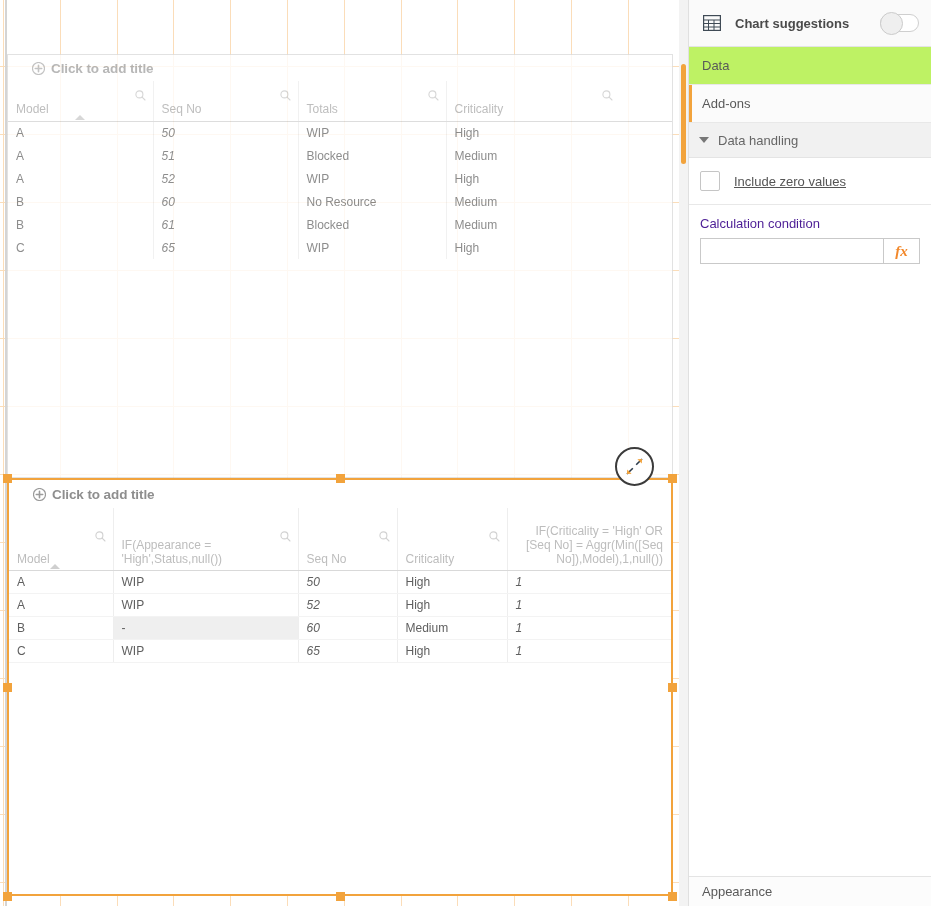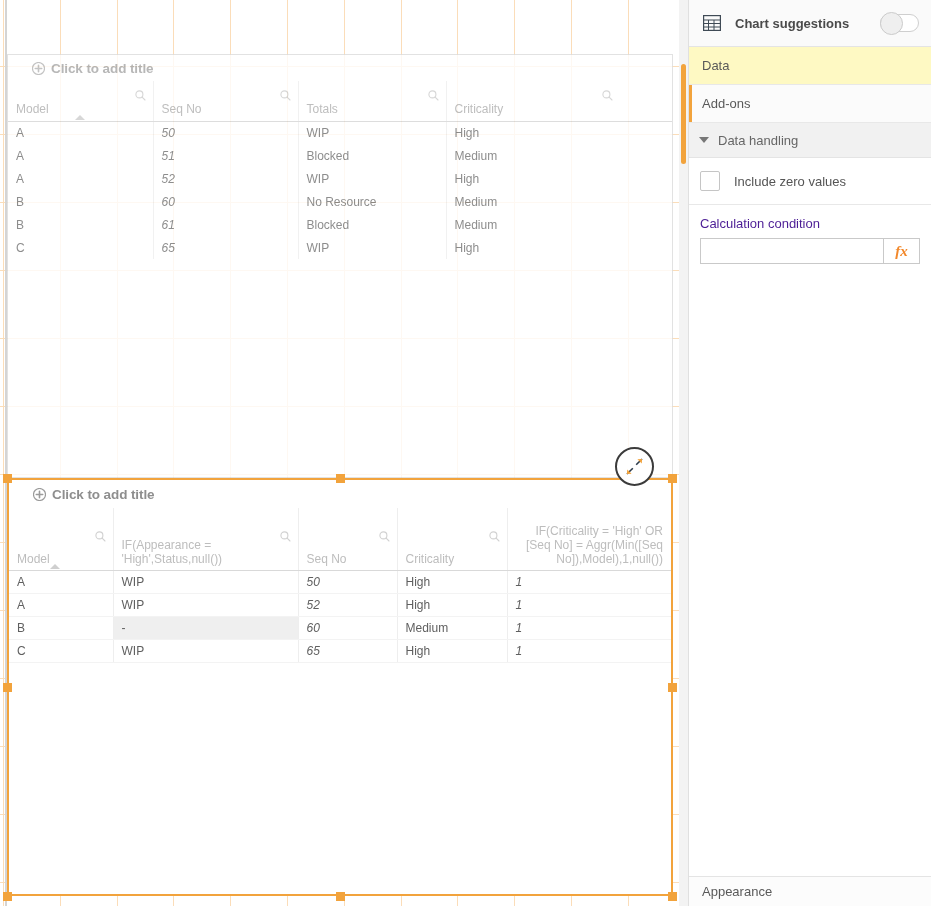--- a/index.html
+++ b/index.html
@@ -177,21 +177,21 @@
     position: absolute; left: -1px; top: -3px;
     width: 23px; height: 23px; border-radius: 50%;
     background: #efefef; border: 1px solid #cbcbcb;
   }
   .acc-item {
     height: 38px;
     display: flex; align-items: center;
     padding-left: 13px;
     color: #595959;
     border-bottom: 1px solid #e8e8e8;
-    background: #fef9c3;
+    background: #bef264;
     position: relative;
   }
   .acc-item.active { background: #fbfbfb; }
   .acc-item.active::before {
     content: ""; position: absolute; left: 0; top: 0; bottom: 0;
     width: 3px; background: #f2a33c;
   }
   .sub-head {
     height: 35px;
     display: flex; align-items: center;
@@ -210,21 +210,21 @@
     height: 47px;
     display: flex; align-items: center;
     padding-left: 11px;
     border-bottom: 1px solid #e8e8e8;
   }
   .checkbox {
     width: 20px; height: 20px;
     border: 1px solid #c5c5c5; border-radius: 2px;
     background: #fff; margin-right: 14px; flex: 0 0 auto;
   }
-  .check-label { color: #555555; }
+  .check-label { color: #555555; text-decoration: underline; }
   .field-block { padding: 11px 11px 12px 11px; }
   .field-label { color: #4c1d95; margin-bottom: 7px; display: block; }
   .field-row { display: flex; height: 26px; }
   .field-input {
     flex: 1 1 auto;
     border: 1px solid #c9c9c9;
     border-right: none;
     background: #fff;
     font-family: "Liberation Sans", sans-serif;
     font-size: 12px;

